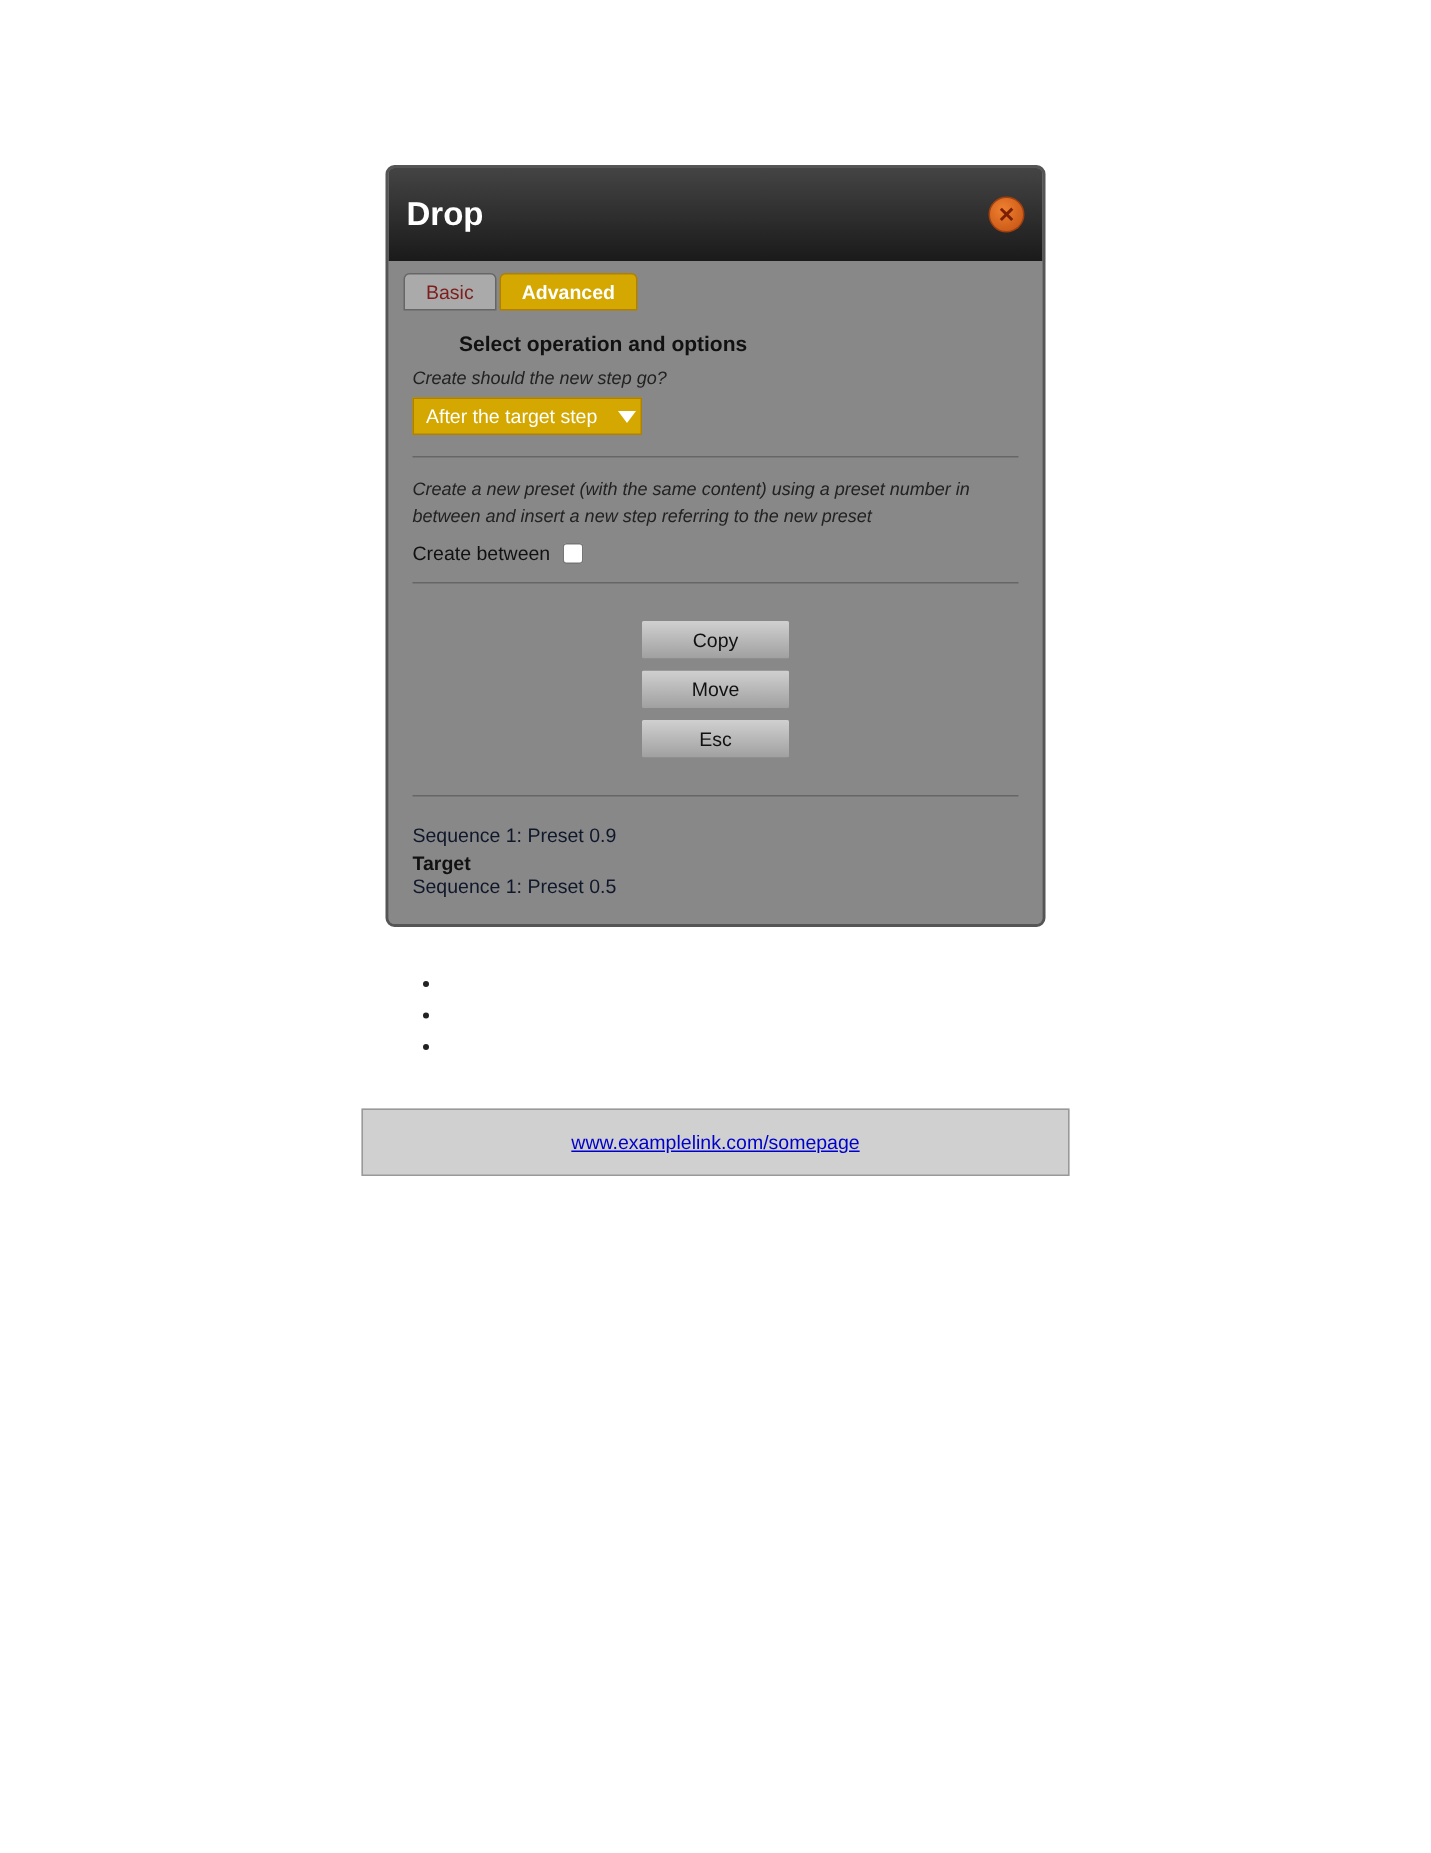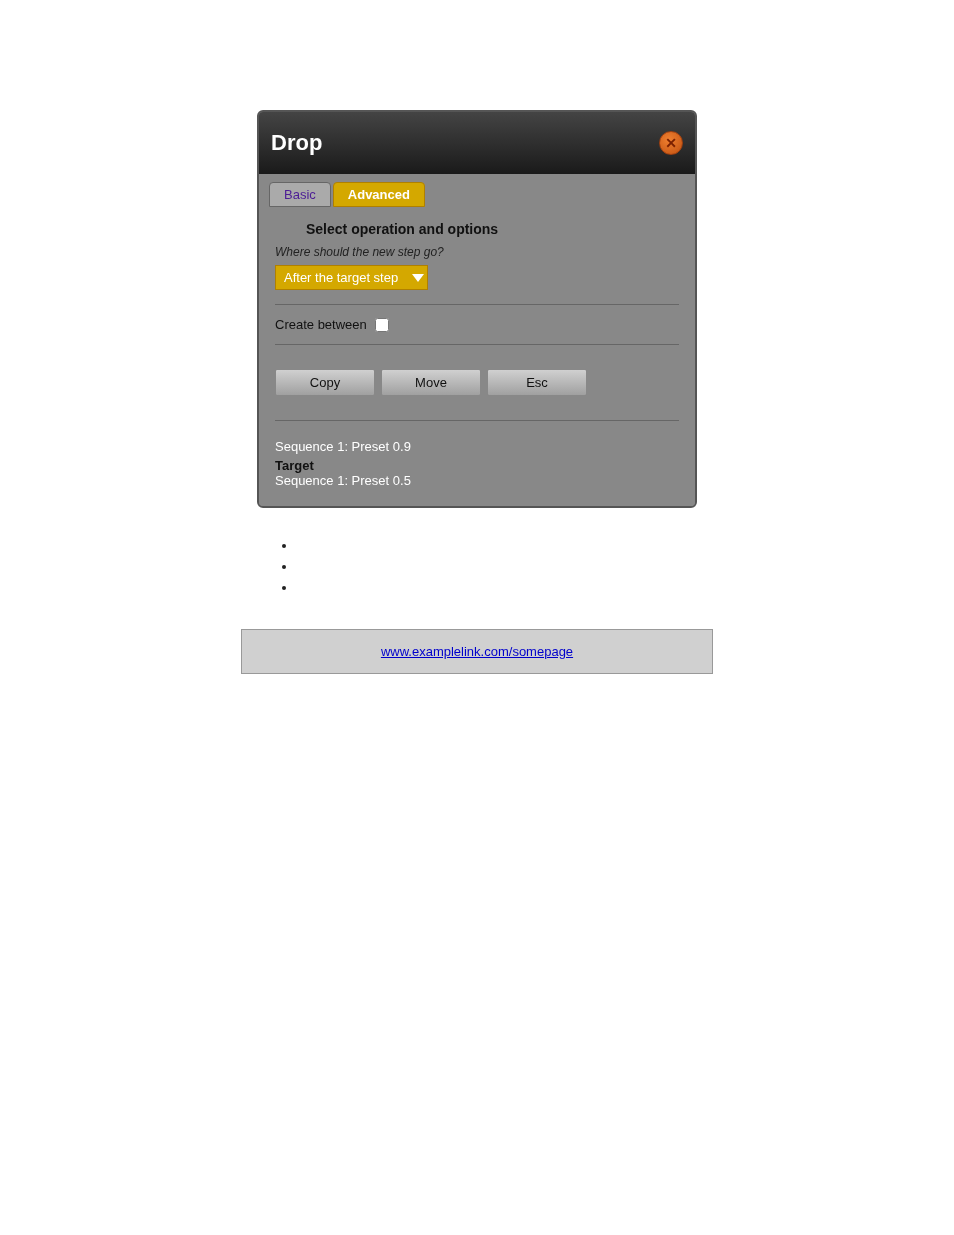--- a/index.html
+++ b/index.html
@@ -66,21 +66,21 @@
       gap: 2px;
     }
 
     .tab {
       padding: 4px 14px;
       border-radius: 4px 4px 0 0;
       border: 1px solid #666;
       cursor: pointer;
       font-size: 13px;
       background: #aaa;
-      color: #4c1d95;
+      color: #7f1d1d;
     }
 
     .tab.active {
       background: #d4a800;
       color: #fff;
       border-color: #b08000;
       font-weight: bold;
     }
 
     .dialog-body {
@@ -167,21 +167,21 @@
     }
 
     .checkbox-input {
       width: 14px;
       height: 14px;
       cursor: pointer;
     }
 
     .buttons-section {
       display: flex;
-      flex-direction: row;
+      flex-direction: column;
       align-items: center;
       gap: 6px;
       padding: 12px 0;
     }
 
     .action-btn {
       width: 100px;
       padding: 5px 0;
       background: linear-gradient(to bottom, #d0d0d0, #a0a0a0);
       border: 1px solid #888;
@@ -196,21 +196,21 @@
       padding-top: 6px;
     }
 
     .info-label {
       font-weight: bold;
       color: #111;
       font-size: 13px;
     }
 
     .info-value {
-      color: #ffffff;
+      color: #0f172a;
       font-size: 13px;
       margin-bottom: 4px;
     }
 
     
     .bullets-section {
       margin-top: 30px;
       width: 440px;
       padding-left: 20px;
     }
@@ -265,33 +265,34 @@
       </div>
       <div class="tab active">
         <span>Advanced</span>
       </div>
     </div>
 
     <div class="dialog-body">
 
       <div class="section-title">Select operation and options</div>
 
-      <div class="question-label">Where should the new step go?</div>
+      <div class="question-label">Create should the new step go?</div>
 
       <div class="dropdown-row">
         <div class="dropdown-wrapper">
           <select class="dropdown-select">
             <option>After the target step</option>
           </select>
           <div class="dropdown-arrow"></div>
         </div>
       </div>
 
       <hr class="divider">
 
+      <div class="description-text">Create a new preset (with the same content) using a preset number in between and insert a new step referring to the new preset</div>
 
       <div class="checkbox-row">
         <span class="checkbox-label">Create between</span>
         <input type="checkbox" class="checkbox-input" style="">
       </div>
 
       <hr class="divider">
 
       <div class="buttons-section">
         <button class="action-btn">Copy</button>

